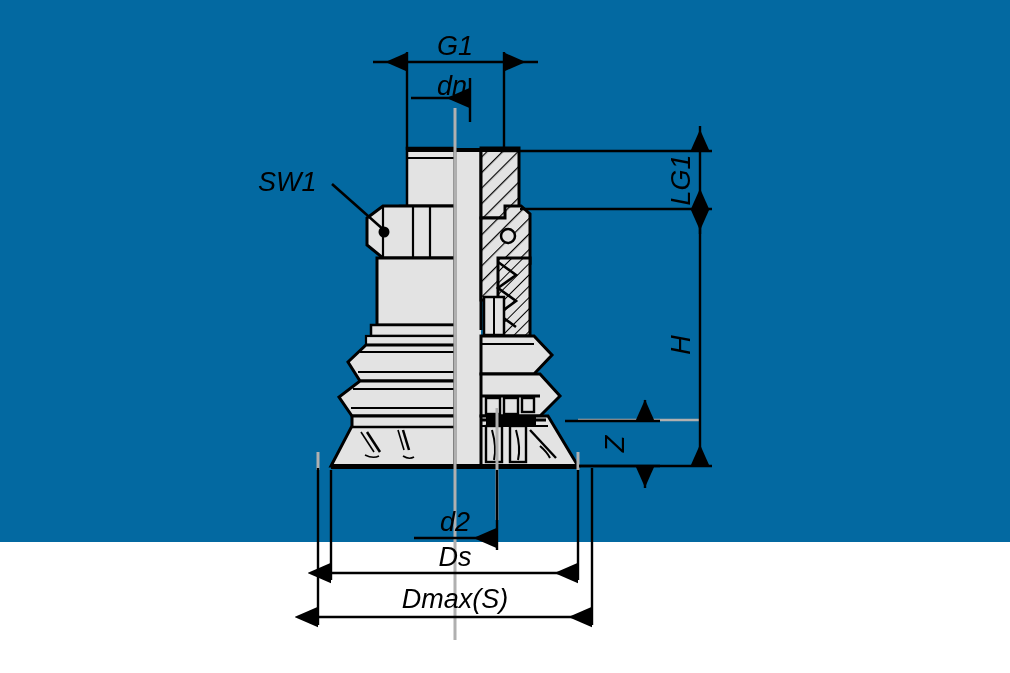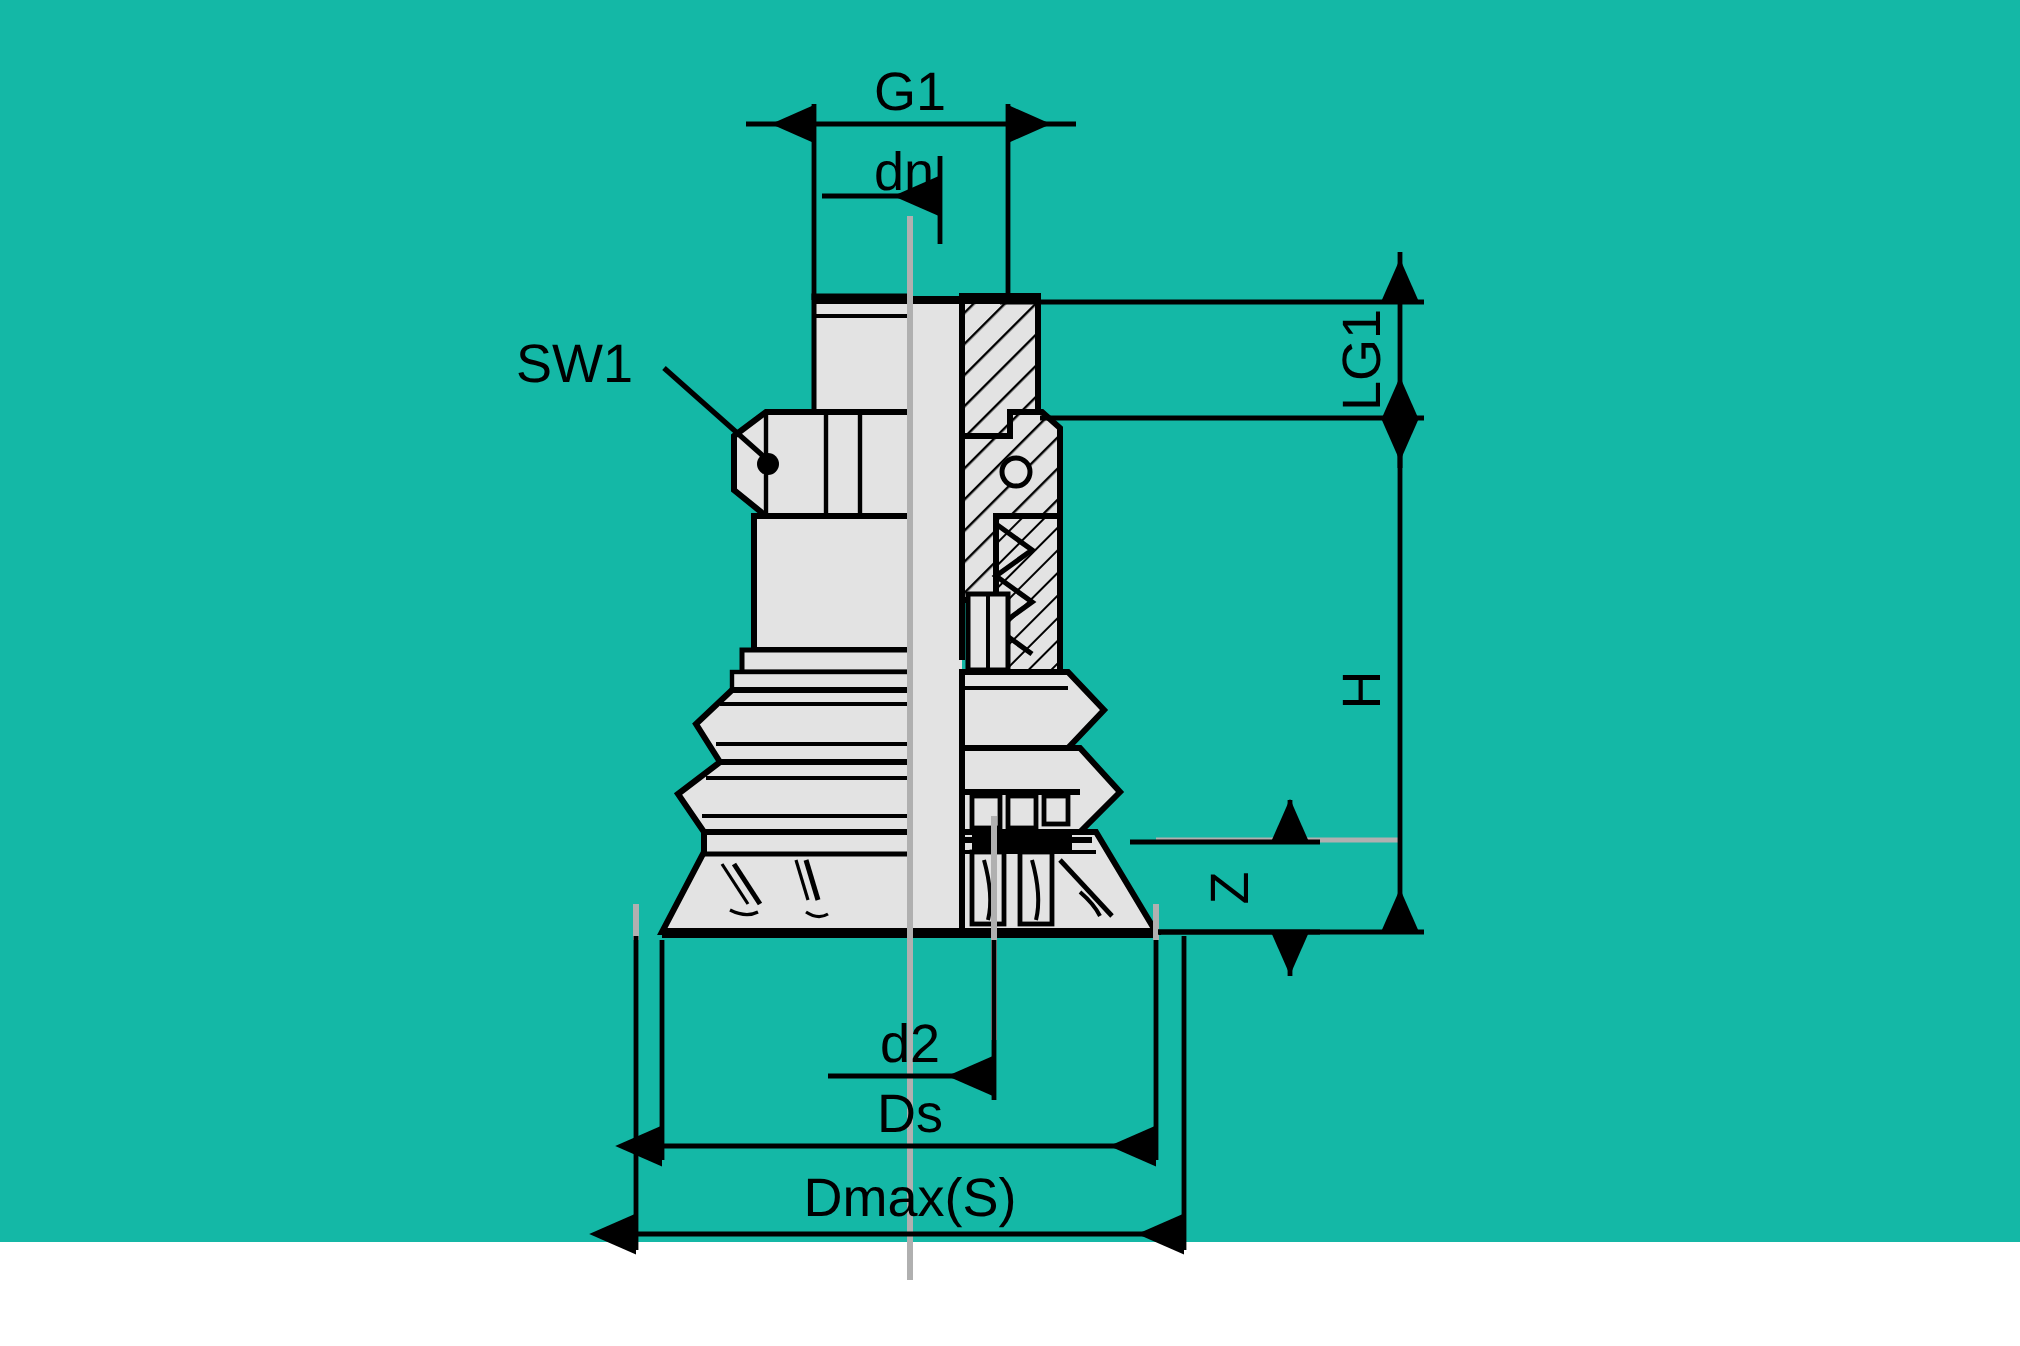--- a/index.html
+++ b/index.html
@@ -1,19 +1,19 @@
 <!DOCTYPE html>
 <html><head>
 <meta charset="utf-8">
 <title>Suction Cup Technical Drawing</title>
 <style>
   html,body{margin:0;padding:0;background:#ffffff;}
   body{width:1010px;height:673px;overflow:hidden;
        font-family:"Liberation Sans",sans-serif;}
-  #stage{position:relative;width:1010px;height:621px;background:#14b8a6;}
+  #stage{position:relative;width:1010px;height:542px;background:#0369a1;font-style:italic;}
   svg.layer{position:absolute;left:0;top:0;width:1010px;height:673px;}
   .dimtext{font-family:"Liberation Sans",sans-serif;font-size:27px;fill:#000;
            font-weight:400;letter-spacing:0px;}
   text{user-select:none;}
 </style>
 </head>
 <body>
 
 <div id="stage">
 

